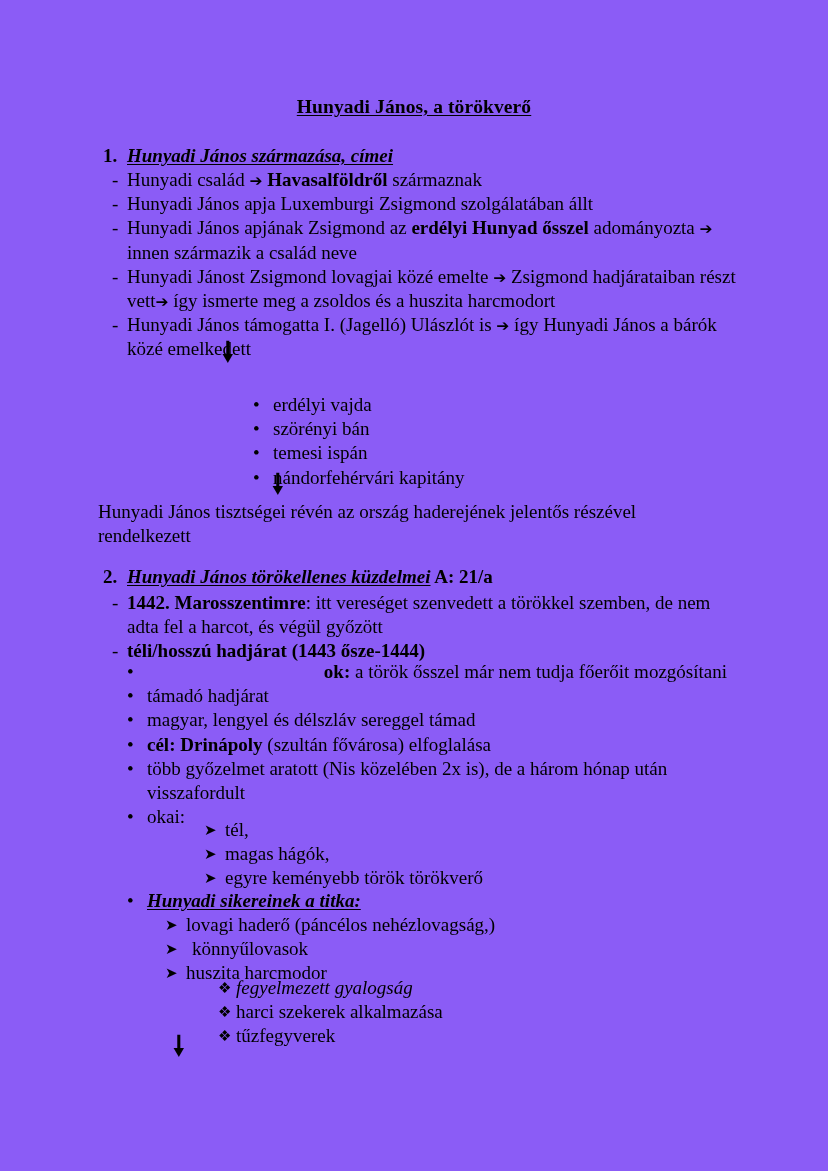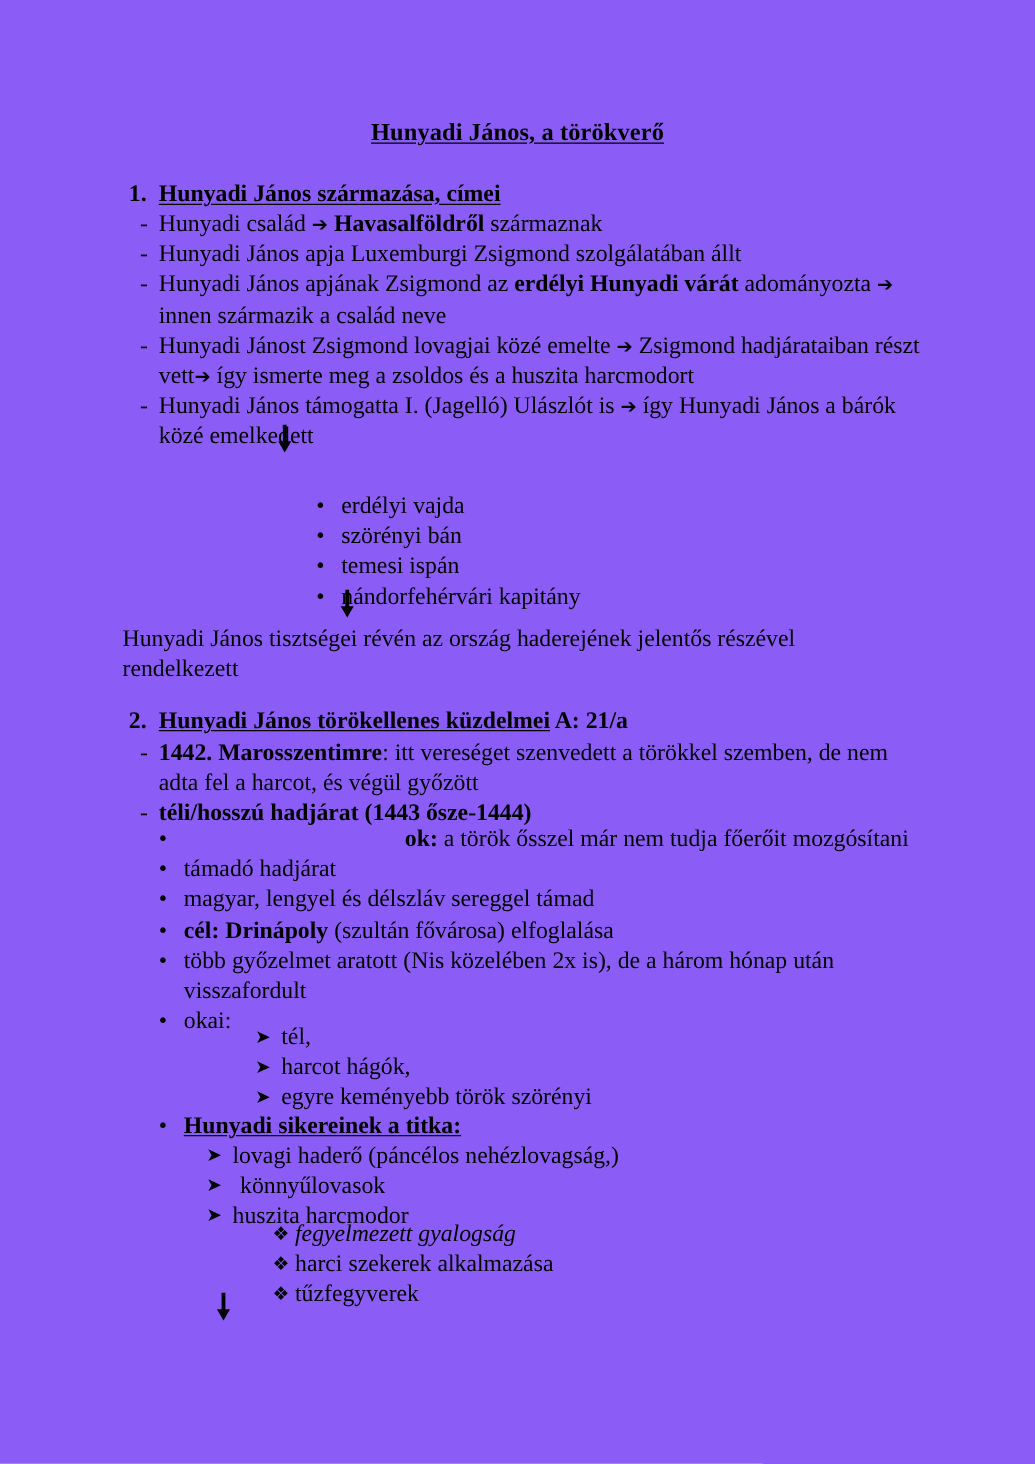--- a/index.html
+++ b/index.html
@@ -39,21 +39,21 @@
   .doc-title .u { text-decoration: underline; text-underline-offset: 2px; }
 
   
   .blk {
     position: absolute;
     font-size: 19px;
     line-height: 24.2px;
   }
 
   .bold { font-weight: bold; }
-  .bu { font-weight: bold; text-decoration: underline; text-underline-offset: 2px; }
+  .bu { font-weight: bold; text-decoration: underline; text-underline-offset: 2px; font-style: italic; }
 
   
   .row {
     position: relative;
     display: block;
   }
   .row .mk {
     position: absolute;
     left: 0;
     top: 0;
@@ -115,21 +115,21 @@
       <span class="tx" style="margin-left:15px;" id="s1i0"><span>Hunyadi család </span><span class="ar">➔</span><span> </span><span class="bold">Havasalföldről</span><span> származnak</span></span>
     </span>
 
     <span class="row" style="display:block;">
       <span class="mk dash">-</span>
       <span class="tx" style="margin-left:15px;" id="s1i1"><span>Hunyadi János apja Luxemburgi Zsigmond szolgálatában állt</span></span>
     </span>
 
     <span class="row" style="display:block;">
       <span class="mk dash">-</span>
-      <span class="tx" style="margin-left:15px;" id="s1i2"><span>Hunyadi János apjának Zsigmond az </span><span class="bold">erdélyi Hunyadi várát</span><span> adományozta </span><span class="ar">➔</span><span> innen származik a család neve</span></span>
+      <span class="tx" style="margin-left:15px;" id="s1i2"><span>Hunyadi János apjának Zsigmond az </span><span class="bold">erdélyi Hunyad ősszel</span><span> adományozta </span><span class="ar">➔</span><span> innen származik a család neve</span></span>
     </span>
 
     <span class="row" style="display:block;">
       <span class="mk dash">-</span>
       <span class="tx" style="margin-left:15px;" id="s1i3"><span>Hunyadi Jánost Zsigmond lovagjai közé emelte </span><span class="ar">➔</span><span> Zsigmond hadjárataiban részt vett</span><span class="ar">➔</span><span> így ismerte meg a zsoldos és a huszita harcmodort</span></span>
     </span>
 
     <span class="row" style="display:block;">
       <span class="mk dash">-</span>
       <span class="tx" style="margin-left:15px;" id="s1i4"><span>Hunyadi János támogatta I. (Jagelló) Ulászlót is </span><span class="ar">➔</span><span> így Hunyadi János a bárók közé emelkedett</span></span>
@@ -209,25 +209,25 @@
     </span>
   </div>
 
   <div class="blk" style="left:204px; top:818px; width:500px;">
     <span class="row" style="display:block;">
       <span class="mk arrowb">➤</span>
       <span class="tx" style="margin-left:21px;">tél,</span>
     </span>
     <span class="row" style="display:block;">
       <span class="mk arrowb">➤</span>
-      <span class="tx" style="margin-left:21px;">harcot hágók,</span>
-    </span>
-    <span class="row" style="display:block;">
-      <span class="mk arrowb">➤</span>
-      <span class="tx" style="margin-left:21px;">egyre keményebb török szörényi</span>
+      <span class="tx" style="margin-left:21px;">magas hágók,</span>
+    </span>
+    <span class="row" style="display:block;">
+      <span class="mk arrowb">➤</span>
+      <span class="tx" style="margin-left:21px;">egyre keményebb török törökverő</span>
     </span>
   </div>
 
   <div class="blk" style="left:127px; top:889px; width:600px;">
     <span class="row" style="display:block;">
       <span class="mk dot">•</span>
       <span class="tx bu" style="margin-left:20px;">Hunyadi sikereinek a titka:</span>
     </span>
   </div>
 

